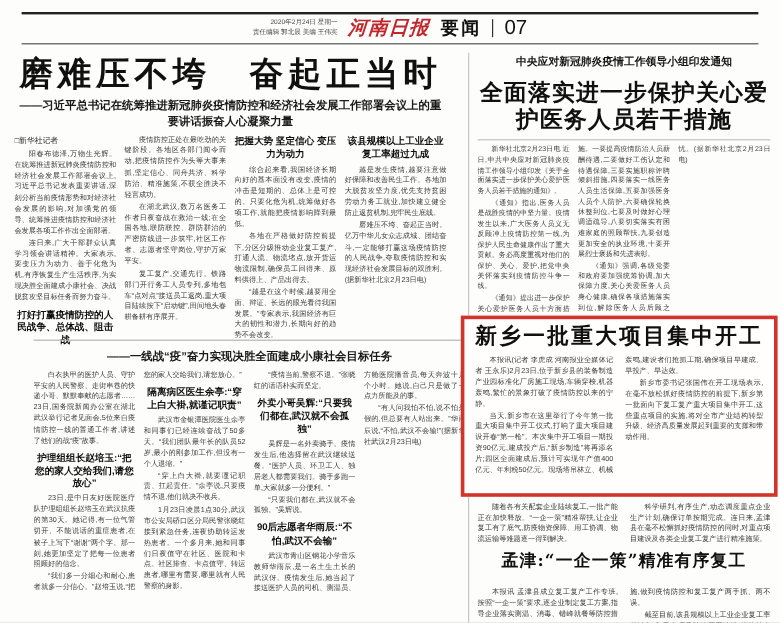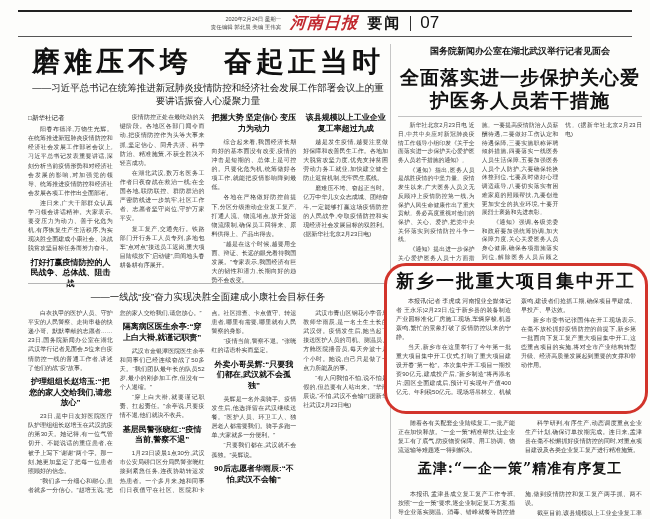--- a/index.html
+++ b/index.html
@@ -16,21 +16,21 @@
   .edition{font-size:5.5px;line-height:1.5;color:#444;text-align:right;}
   .masthead{font-family:"DejaVu Serif","Liberation Serif",serif;font-style:italic;font-weight:bold;
             font-size:16px;color:#c1272d;letter-spacing:1px;transform:skewX(-4deg);}
   .section{font-size:15px;font-weight:bold;color:#111;letter-spacing:2px;font-family:Liberation Mono, monospace;}
   .secbar{width:1px;height:15px;background:#333;}
   .pageno{font-size:17px;font-weight:normal;color:#111;}
 
   
   .h-serif{font-family:"DejaVu Serif","Liberation Serif",serif;font-weight:bold;color:#101010;margin:0;}
   .lead-h1{font-size:28px;text-align:center;letter-spacing:4px;line-height:1.15;}
-  .lead-sub{font-size:9.5px;font-weight:normal;text-align:center;color:#1a1a1a;margin:0;}
+  .lead-sub{font-size:9.5px;font-weight:bold;text-align:center;color:#1a1a1a;margin:0;}
   .front-h1{font-size:25px;text-align:center;letter-spacing:2px;line-height:1.1;}
   .kicker{font-size:9px;font-weight:bold;text-align:center;color:#161616;margin:0;}
   .med-h1{font-size:19px;text-align:center;line-height:1.22;letter-spacing:1px;}
   .box-h1{font-size:18px;text-align:center;letter-spacing:2px;line-height:1.1;}
   .mj-h1{font-size:14px;text-align:center;letter-spacing:1px;line-height:1.1;}
 
   
   .cols{column-gap:7px;column-fill:auto;overflow:hidden;text-align:justify;color:#3a3a3a;}
   .c4{column-count:4;font-size:6px;line-height:1.52;}
   .c3{column-count:3;font-size:5.8px;line-height:1.5;}
@@ -57,21 +57,21 @@
       <div>责任编辑 郭北晨 美编 王伟宾</div>
     </div>
     <div class="masthead">河南日报</div>
     <div class="section">要闻</div>
     <div class="secbar"></div>
     <div class="pageno">07</div>
   </div>
 
   <div class="abs vrule" style="left:390px;top:44px;height:475px;"></div>
 
-  <div class="abs" style="left:28px;top:46px;width:360px;">
+  <div class="abs" style="left:12px;top:46px;width:360px;">
     <h1 class="h-serif lead-h1">磨难压不垮　奋起正当时</h1>
     <p class="lead-sub" style="margin-top:4px;">——习近平总书记在统筹推进新冠肺炎疫情防控和经济社会发展工作部署会议上的重要讲话振奋人心凝聚力量</p>
     <div class="cols c4" style="margin-top:5px;height:178px;">
         <p class="byline-p">□新华社记者</p>
         <p class="body-p">阳春布德泽,万物生光辉。在统筹推进新冠肺炎疫情防控和经济社会发展工作部署会议上,习近平总书记发表重要讲话,深刻分析当前疫情形势和对经济社会发展的影响,对加强党的领导、统筹推进疫情防控和经济社会发展各项工作作出全面部署。</p>
         <p class="body-p">连日来,广大干部群众认真学习领会讲话精神。大家表示,要变压力为动力、善于化危为机,有序恢复生产生活秩序,为实现决胜全面建成小康社会、决战脱贫攻坚目标任务而努力奋斗。</p>
         <h4 class="sub-head">打好打赢疫情防控的人民战争、总体战、阻击战</h4>
         <p class="body-p">疫情防控正处在最吃劲的关键阶段。各地区各部门闻令而动,把疫情防控作为头等大事来抓,坚定信心、同舟共济、科学防治、精准施策,不获全胜决不轻言成功。</p>
         <p class="body-p">在湖北武汉,数万名医务工作者日夜奋战在救治一线;在全国各地,联防联控、群防群治的严密防线进一步筑牢,社区工作者、志愿者坚守岗位,守护万家平安。</p>
         <p class="body-p">复工复产,交通先行。铁路部门开行务工人员专列,多地包车“点对点”接送员工返岗,重大项目陆续按下“启动键”,田间地头春耕备耕有序展开。</p>
@@ -90,45 +90,44 @@
   <div class="abs" style="left:28px;top:288px;width:360px;">
     <p class="lead-sub" style="margin-top:3px;">——一线战“疫”奋力实现决胜全面建成小康社会目标任务</p>
     <div class="cols c4" style="margin-top:5px;height:188px;">
         <p class="body-p">白衣执甲的医护人员、守护平安的人民警察、走街串巷的快递小哥、默默奉献的志愿者……23日,国务院新闻办公室在湖北武汉举行记者见面会,5位来自疫情防控一线的普通工作者,讲述了他们的战“疫”故事。</p>
         <h4 class="sub-head">护理组组长赵培玉:“把您的家人交给我们,请您放心”</h4>
         <p class="body-p">23日,是中日友好医院医疗队护理组组长赵培玉在武汉抗疫的第30天。她记得,有一位气管切开、不能说话的重症患者,在被子上写下“谢谢”两个字。那一刻,她更加坚定了把每一位患者照顾好的信念。</p>
         <p class="body-p">“我们多一分细心和耐心,患者就多一分信心。”赵培玉说,“把您的家人交给我们,请您放心。”</p>
         <h4 class="sub-head">隔离病区医生余亭:“穿上白大褂,就谨记职责”</h4>
         <p class="body-p">武汉市金银潭医院医生余亭和同事们已经连续奋战了50多天。“我们团队最年长的队员52岁,最小的刚参加工作,但没有一个人退缩。”</p>
         <p class="body-p">“穿上白大褂,就要谨记职责、扛起责任。”余亭说,只要疫情不退,他们就决不收兵。</p>
-        <h4 class="sub-head">基层民警张晓红:“疫情当前,警察不退”</h4>
         <p class="body-p">1月23日凌晨1点30分,武汉市公安局硚口区分局民警张晓红接到紧急任务,连夜协助转运发热患者。一个多月来,她和同事们日夜值守在社区、医院和卡点。社区排查、卡点值守、转运患者,哪里有需要,哪里就有人民警察的身影。</p>
         <p class="body-p">“疫情当前,警察不退。”张晓红的话语朴实而坚定。</p>
         <h4 class="sub-head">外卖小哥吴辉:“只要我们都在,武汉就不会孤独”</h4>
         <p class="body-p">吴辉是一名外卖骑手。疫情发生后,他选择留在武汉继续送餐。“医护人员、环卫工人、独居老人都需要我们。骑手多跑一单,大家就多一分便利。”</p>
         <p class="body-p">“只要我们都在,武汉就不会孤独。”吴辉说。</p>
         <h4 class="sub-head">90后志愿者华雨辰:“不怕,武汉不会输”</h4>
         <p class="body-p">武汉市青山区钢花小学音乐教师华雨辰,是一名土生土长的武汉伢。疫情发生后,她当起了接送医护人员的司机、测温员、方舱医院播音员,每天奔波十几个小时。她说,自己只是做了一点力所能及的事。</p>
         <p class="body-p">“有人问我怕不怕,说不怕是假的,但总要有人站出来。”华雨辰说,“不怕,武汉不会输!”(据新华社武汉2月23日电)</p>
       </div>
   </div>
 
   <div class="abs" style="left:398px;top:45px;width:244px;">
-    <p class="kicker">国务院新闻办公室在湖北武汉举行记者见面会</p>
+    <p class="kicker">中央应对新冠肺炎疫情工作领导小组印发通知</p>
     <h2 class="h-serif med-h1" style="margin-top:8px;">全面落实进一步保护关心爱护医务人员若干措施</h2>
     <div class="lrule" style="margin-top:4px;"></div>
     <div class="cols c3" style="margin-top:4px;height:148px;">
         <p class="body-p">新华社北京2月23日电 近日,中共中央应对新冠肺炎疫情工作领导小组印发《关于全面落实进一步保护关心爱护医务人员若干措施的通知》。</p>
         <p class="body-p">《通知》指出,医务人员是战胜疫情的中坚力量。疫情发生以来,广大医务人员义无反顾冲上疫情防控第一线,为保护人民生命健康作出了重大贡献。务必高度重视对他们的保护、关心、爱护,把党中央关怀落实到疫情防控斗争一线。</p>
         <p class="body-p">《通知》提出进一步保护关心爱护医务人员十方面措施。一要提高疫情防治人员薪酬待遇,二要做好工伤认定和待遇保障,三要实施职称评聘倾斜措施,四要落实一线医务人员生活保障,五要加强医务人员个人防护,六要确保轮换休整到位,七要及时做好心理调适疏导,八要切实落实有困难家庭的照顾帮扶,九要创造更加安全的执业环境,十要开展烈士褒扬和先进表彰。</p>
         <p class="body-p">《通知》强调,各级党委和政府要加强统筹协调,加大保障力度,关心关爱医务人员身心健康,确保各项措施落实到位,解除医务人员后顾之忧。(据新华社北京2月23日电)</p>
       </div>
   </div>
 
-  <div class="abs redbox" style="left:384px;top:263px;width:264px;height:151px;border-radius:22px;">
+  <div class="abs redbox" style="left:384px;top:263px;width:264px;height:151px;">
     <h2 class="h-serif box-h1">新乡一批重大项目集中开工</h2>
     <div class="cols c2" style="margin-top:6px;height:104px;">
         <p class="body-p">本报讯(记者 李虎成 河南报业全媒体记者 王永乐)2月23日,位于新乡县的装备制造产业园标准化厂房施工现场,车辆穿梭,机器轰鸣,繁忙的景象打破了疫情防控以来的宁静。</p>
         <p class="body-p">当天,新乡市在这里举行了今年第一批重大项目集中开工仪式,打响了重大项目建设开春“第一枪”。本次集中开工项目一期投资90亿元,建成投产后,“新乡制造”将再添名片;园区全面建成后,预计可实现年产值400亿元、年利税50亿元。现场塔吊林立、机械轰鸣,建设者们抢抓工期,确保项目早建成、早投产、早达效。</p>
         <p class="body-p">新乡市委书记张国伟在开工现场表示,在毫不放松抓好疫情防控的前提下,新乡第一批面向下复工复产重大项目集中开工,这些重点项目的实施,将对全市产业结构转型升级、经济高质量发展起到重要的支撑和带动作用。</p>
       </div>
   </div>
 
   <div class="abs" style="left:398px;top:419px;width:244px;">
     <div class="cols c2" style="height:38px;">

